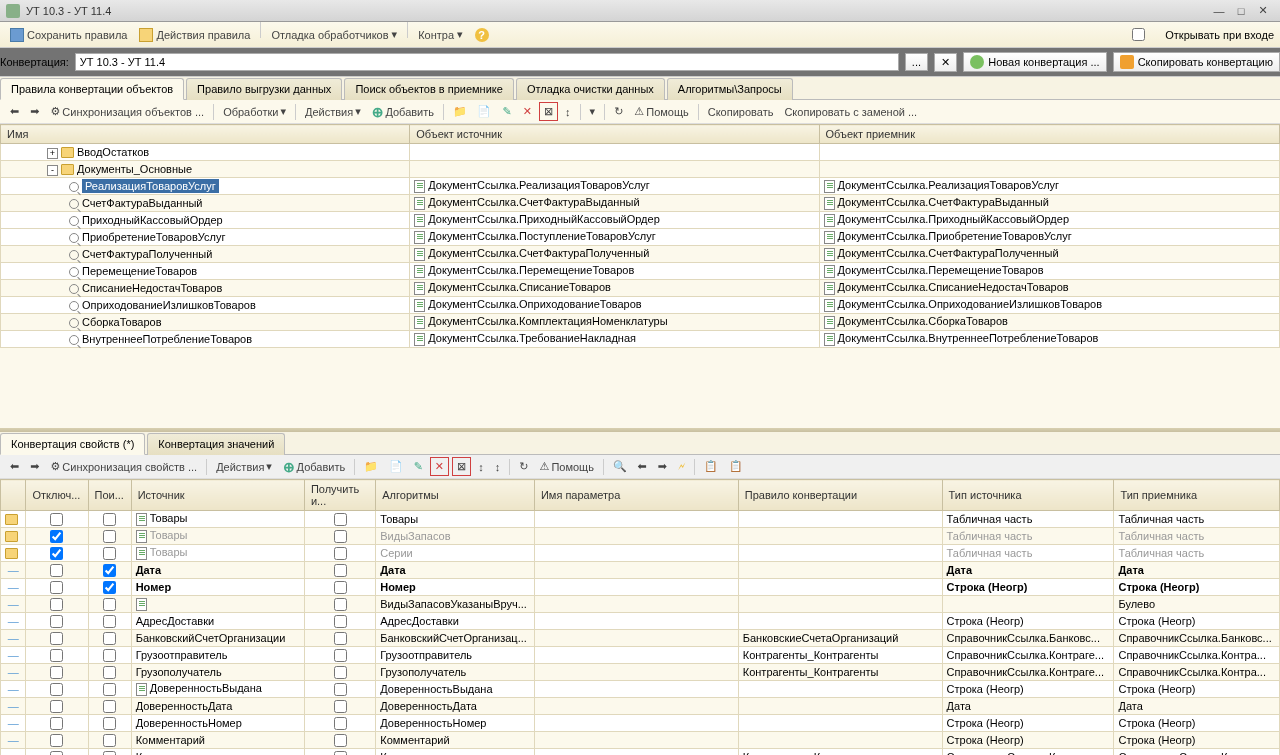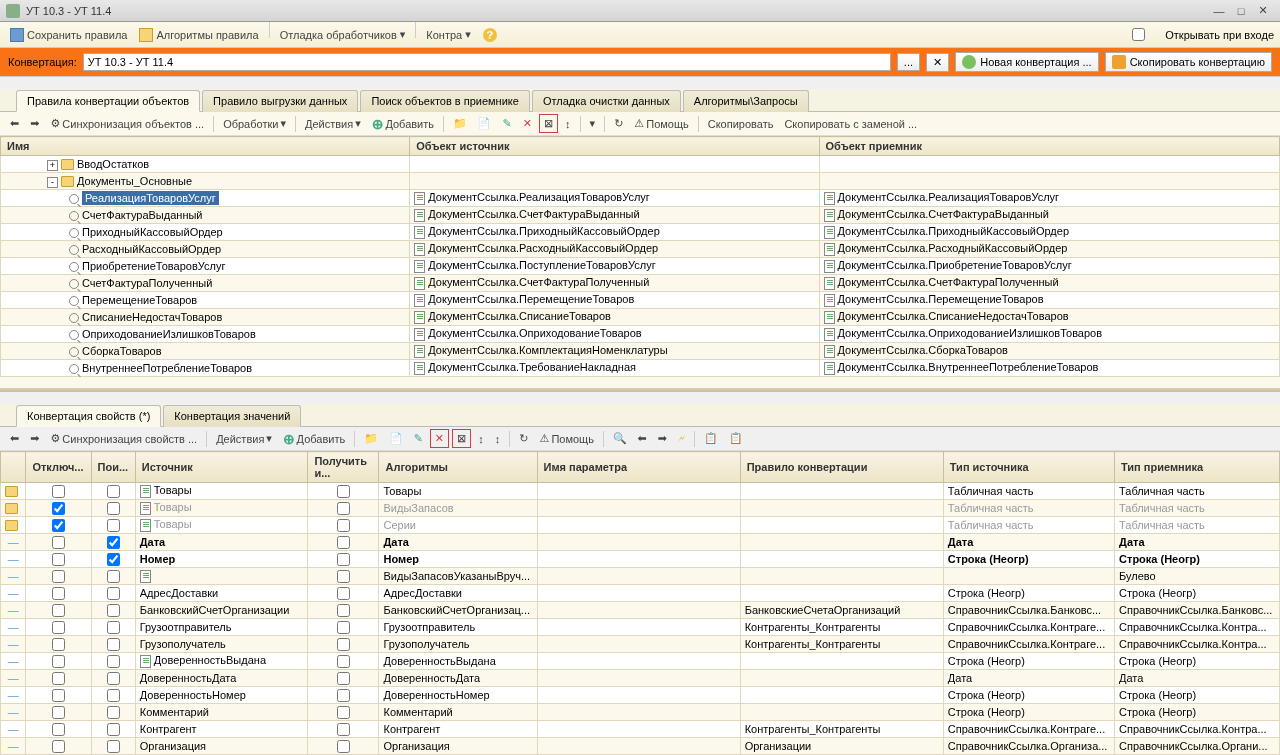--- a/index.html
+++ b/index.html
@@ -6,46 +6,46 @@
 body { background:#f0f0f0; width:1280px; height:755px; overflow:hidden; display:flex; flex-direction:column; }
 .titlebar { background:linear-gradient(#e8e8e8,#d4d4d4); height:22px; display:flex; align-items:center; padding:0 6px; border-bottom:1px solid #999; }
 .titlebar .icon { width:14px; height:14px; background:#88b088; border-radius:2px; margin-right:6px; }
 .titlebar .title { flex:1; color:#333; }
 .titlebar .winbtn { width:22px; text-align:center; color:#444; cursor:pointer; }
 .toolbar { background:linear-gradient(#fcf9ec,#f5efd6); height:26px; display:flex; padding:0 6px; border-bottom:1px solid #ccc; gap:4px; }
 .toolbar .btn { display:flex; align-items:center; gap:3px; padding:2px 4px; cursor:pointer; color:#444; }
 .toolbar .sep { width:1px; height:16px; background:#ccc; margin:0 2px; }
 .toolbar .spacer { flex:1; }
 .toolbar .chk { display:flex; align-items:center; gap:20px; }
-.convbar { background:#f97316; padding:4px 8px; display:flex; align-items:center; gap:6px; border-bottom:1px solid #ccc; }
+.convbar { background:#737373; padding:4px 0; display:flex; align-items:center; gap:6px; border-bottom:1px solid #ccc; }
 .convbar input { flex:1; border:1px solid #aaa; padding:2px 4px; background:#fff; }
 .convbar .btn { padding:2px 6px; border:1px solid #aaa; background:linear-gradient(#fff,#eee); cursor:pointer; display:flex; align-items:center; gap:4px; }
-.tabs { display:flex; background:#f7f3e3; border-bottom:1px solid #bbb; padding-left:16px;margin-top:12px; }
+.tabs { display:flex; background:#f7f3e3; border-bottom:1px solid #bbb; padding-left:0; }
 .tab { padding:4px 10px; border:1px solid #bbb; border-bottom:none; margin-right:2px; background:linear-gradient(#f0ecd8,#e6dfc2); cursor:pointer; border-radius:3px 3px 0 0; position:relative; top:1px; }
 .tab.active { background:#fcf9ec; border-bottom:1px solid #fcf9ec; }
 .panel { background:#fcf9ec; flex:1; display:flex; flex-direction:column; min-height:0; }
 .panel-tb { height:24px; display:flex; align-items:center; padding:0 6px; gap:3px; border-bottom:1px solid #ddd; }
 .panel-tb .btn { padding:2px 4px; cursor:pointer; display:flex; align-items:center; gap:2px; color:#444; }
 .panel-tb .sep { width:1px; height:16px; background:#ccc; margin:0 2px; }
 .grid { flex:1; overflow:auto; position:relative; }
 .grid table { width:100%; border-collapse:collapse; }
-.grid th { background:linear-gradient(#f8f4e4,#ede5c8); border:1px solid #c8bfa0; padding:3px 6px; text-align:left; font-weight:bold; color:#333; position:sticky; top:0; }
+.grid th { background:linear-gradient(#f8f4e4,#ede5c8); border:1px solid #c8bfa0; padding:3px 6px; text-align:left; font-weight:normal; color:#333; position:sticky; top:0; }
 .grid td { border:1px solid #e0d8bc; padding:1px 4px; background:#fff; height:17px; }
 .grid tr.alt td { background:#fcf9ec; }
 .grid tr.sel td { background:#fff; }
 .grid td.gray { color:#999; }
 .grid td.bold { font-weight:bold; }
 .tree-toggle { width:11px; height:11px; display:inline-block; border:1px solid #888; text-align:center; line-height:9px; font-size:9px; margin-right:3px; cursor:pointer; background:#fff; }
 .folder-icon { display:inline-block; width:13px; height:11px; background:#f7d478; border:1px solid #c9a030; border-radius:1px; margin-right:3px; vertical-align:middle; }
 .doc-icon { display:inline-block; width:11px; height:13px; background:#fff; border:1px solid #888; margin-right:3px; vertical-align:middle; position:relative; }
 .doc-icon::after { content:""; position:absolute; top:2px; left:2px; width:6px; height:1px; background:#6a6; box-shadow:0 2px #6a6,0 4px #6a6; }
 .mag-icon { display:inline-block; width:10px; height:10px; border:1px solid #888; border-radius:50%; margin-right:3px; position:relative; vertical-align:middle; }
 .mag-icon::after { content:""; position:absolute; bottom:-3px; right:-3px; width:4px; height:1px; background:#888; transform:rotate(45deg); }
 .split { height:4px; background:linear-gradient(#d8d0b0,#c8bfa0); cursor:row-resize; }
-.lower { display:flex; flex-direction:column; height:363px; }
+.lower { display:flex; flex-direction:column; height:323px; }
 .icon-sm { display:inline-block; width:14px; height:14px; vertical-align:middle; }
 .i-save { background:#6b9bd1; border:1px solid #4a7ba8; }
 .i-load { background:#f7d478; border:1px solid #c9a030; }
 .i-green { background:#7ac060; border-radius:50%; }
 .i-orange { background:#f0a030; border-radius:2px; }
 .i-plus { color:#4a8; font-size:14px; font-weight:bold; }
 .arrow-l { color:#5a9bd4; }
 .arrow-r { color:#5a9bd4; }
 .help-i { width:14px; height:14px; background:#f0c040; border-radius:50%; display:inline-block; text-align:center; line-height:14px; color:#fff; font-weight:bold; }
 .grid td input[type=checkbox]{ margin:0 auto; display:block; }
@@ -62,21 +62,21 @@
   <span class="winbtn">✕</span>
 </div>
 
 <div class="toolbar">
   <span class="btn">
       <span class="icon-sm i-save"></span>
       <span>Сохранить правила</span>
     </span>
   <span class="btn">
       <span class="icon-sm i-load"></span>
-      <span>Алгоритмы правила</span>
+      <span>Действия правила</span>
     </span>
   <span class="sep"></span>
   <span class="btn"><span>Отладка обработчиков</span> ▾</span>
   <span class="sep"></span>
   <span class="btn"><span>Контра</span> ▾</span>
   <span class="btn">
       <span class="help-i">?</span>
     </span>
   <span class="spacer"></span>
   <label class="chk">
@@ -166,25 +166,20 @@
           </tr>
           <tr class="alt ">
             <td><span style="padding-left:64px"></span><span class="mag-icon"></span>СчетФактураВыданный</td>
             <td><span class="doc-icon"></span>ДокументСсылка.СчетФактураВыданный</td>
             <td><span class="doc-icon"></span>ДокументСсылка.СчетФактураВыданный</td>
           </tr>
           <tr class=" ">
             <td><span style="padding-left:64px"></span><span class="mag-icon"></span>ПриходныйКассовыйОрдер</td>
             <td><span class="doc-icon"></span>ДокументСсылка.ПриходныйКассовыйОрдер</td>
             <td><span class="doc-icon"></span>ДокументСсылка.ПриходныйКассовыйОрдер</td>
-          </tr>
-          <tr class="alt ">
-            <td><span style="padding-left:64px"></span><span class="mag-icon"></span>РасходныйКассовыйОрдер</td>
-            <td><span class="doc-icon"></span>ДокументСсылка.РасходныйКассовыйОрдер</td>
-            <td><span class="doc-icon"></span>ДокументСсылка.РасходныйКассовыйОрдер</td>
           </tr>
           <tr class=" ">
             <td><span style="padding-left:64px"></span><span class="mag-icon"></span>ПриобретениеТоваровУслуг</td>
             <td><span class="doc-icon"></span>ДокументСсылка.ПоступлениеТоваровУслуг</td>
             <td><span class="doc-icon"></span>ДокументСсылка.ПриобретениеТоваровУслуг</td>
           </tr>
           <tr class="alt ">
             <td><span style="padding-left:64px"></span><span class="mag-icon"></span>СчетФактураПолученный</td>
             <td><span class="doc-icon"></span>ДокументСсылка.СчетФактураПолученный</td>
             <td><span class="doc-icon"></span>ДокументСсылка.СчетФактураПолученный</td>

